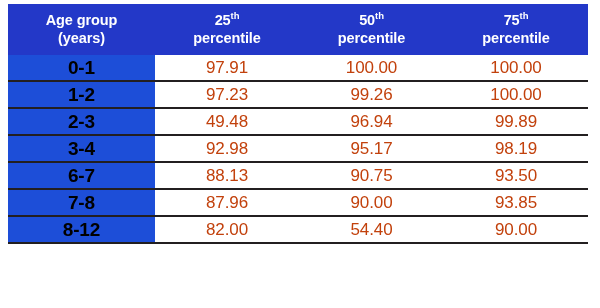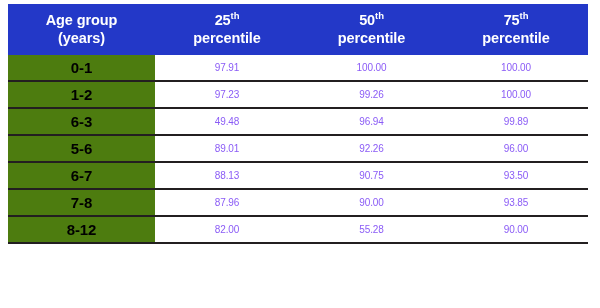--- a/index.html
+++ b/index.html
@@ -56,34 +56,34 @@
 
   
   col.c-age   { width: 147px; }
   col.c-p25   { width: 144px; }
   col.c-p50   { width: 145px; }
   col.c-p75   { width: 144px; }
 
   
   tbody td {
     height: 25px;
-    font-size: 10px;
-    color: #8b5cf6;
+    font-size: 17px;
+    color: #c2410c;
     text-align: center;
     vertical-align: middle;
     border-bottom: 2px solid #231f20;
     background: #ffffff;
     padding: 0;
     letter-spacing: -0.1px;
   }
   tbody td.age-cell {
-    background: #4d7c0f;
+    background: #1d4ed8;
     font-weight: bold;
     color: #000000;
-    font-size: 15px;
+    font-size: 19px;
     margin-left: 22px;
   }
   tbody tr:last-child td {
     border-bottom: 2px solid #231f20;
     text-align: center;
   }
   tbody td.num-cell {
     font-weight: normal;
   }
 </style>
@@ -125,44 +125,44 @@
         <td class="num-cell">100.00</td>
         <td class="num-cell">100.00</td>
       </tr>
       <tr>
         <td class="age-cell">1-2</td>
         <td class="num-cell">97.23</td>
         <td class="num-cell">99.26</td>
         <td class="num-cell">100.00</td>
       </tr>
       <tr>
-        <td class="age-cell">6-3</td>
+        <td class="age-cell">2-3</td>
         <td class="num-cell">49.48</td>
         <td class="num-cell">96.94</td>
         <td class="num-cell">99.89</td>
       </tr>
       <tr>
-        <td class="age-cell">5-6</td>
-        <td class="num-cell">89.01</td>
-        <td class="num-cell">92.26</td>
-        <td class="num-cell">96.00</td>
+        <td class="age-cell">3-4</td>
+        <td class="num-cell">92.98</td>
+        <td class="num-cell">95.17</td>
+        <td class="num-cell">98.19</td>
       </tr>
       <tr>
         <td class="age-cell">6-7</td>
         <td class="num-cell">88.13</td>
         <td class="num-cell">90.75</td>
         <td class="num-cell">93.50</td>
       </tr>
       <tr>
         <td class="age-cell">7-8</td>
         <td class="num-cell">87.96</td>
         <td class="num-cell">90.00</td>
         <td class="num-cell">93.85</td>
       </tr>
       <tr>
         <td class="age-cell">8-12</td>
         <td class="num-cell">82.00</td>
-        <td class="num-cell">55.28</td>
+        <td class="num-cell">54.40</td>
         <td class="num-cell">90.00</td>
       </tr>
     </tbody>
   </table>
 </div>
 
 </body></html>

